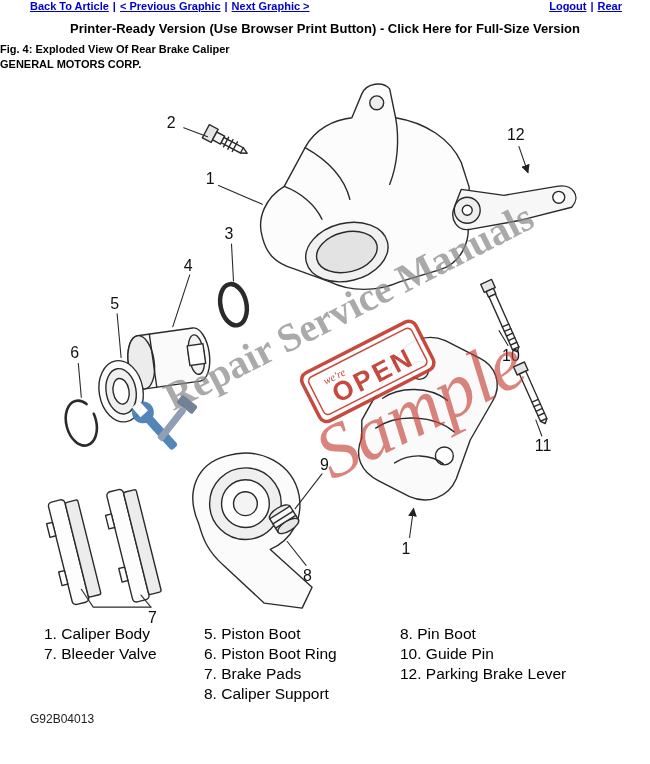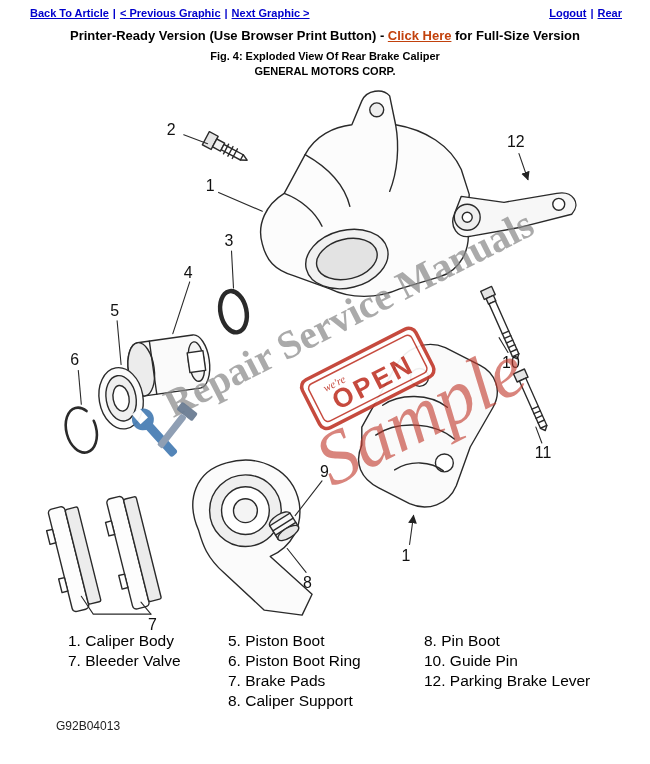--- a/index.html
+++ b/index.html
@@ -1,38 +1,38 @@
 <!DOCTYPE html>
 <html><head>
 <meta charset="utf-8">
 <style>
   * { margin:0; padding:0; box-sizing:border-box; }
   html,body { background:#fff; }
   body { width:650px; height:764px; font-family:"Liberation Sans", sans-serif; color:#000; }
   .page { position:relative; width:650px; height:764px; background:#fff; overflow:hidden; }
 
-  .nav { display:flex; justify-content:space-between; padding:7px 28px 0 30px; font-size:11px; font-weight:bold; }
+  .nav { display:flex; justify-content:space-between; padding:0 28px 0 30px; font-size:11px; font-weight:bold; }
   .nav-left a, .nav-right a { color:#0000cc; text-decoration:underline; cursor:pointer; }
   .nav .sep { color:#0000cc; margin:0 4px; }
 
   .title { text-align:center; font-size:13px; font-weight:bold; margin-top:9px; }
-  .title a { color:#c2410c; text-decoration:underline; cursor:pointer; }
-
-  .figcap { text-align:center; font-size:11px; font-weight:bold; margin-top:7px; }
-  .company { text-align:center; font-size:11px; font-weight:bold; margin-top:3px; }
+  .title a { color:#000000; cursor:pointer; }
+
+  .figcap { font-size:11px; font-weight:bold; margin-top:7px; }
+  .company { font-size:11px; font-weight:bold; margin-top:3px; }
 
   .diagram { display:block; }
 
-  .legend { display:flex; padding-left:68px; margin-top:-8px; font-size:15.5px; }
+  .legend { display:flex; padding-left:44px; margin-top:-8px; font-size:15.5px; }
   .lcol div { line-height:20px; white-space:nowrap; }
   .lcol1 { width:160px; }
   .lcol2 { width:196px; }
   .lcol3 { flex:1; }
 
-  .partnum { padding-left:56px; margin-top:8px; font-size:12px; color:#222; }
+  .partnum { padding-left:30px; margin-top:8px; font-size:12px; color:#222; }
 </style>
 </head>
 <body>
 
 <div class="page">
 
   <div class="nav">
     <div class="nav-left">
       <a>Back To Article</a><span class="sep">|</span><a>&lt; Previous Graphic</a><span class="sep">|</span><a>Next Graphic &gt;</a>
     </div>

